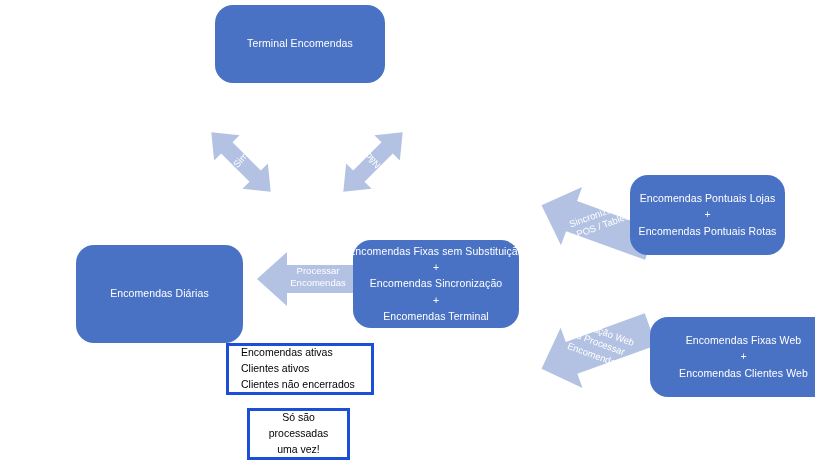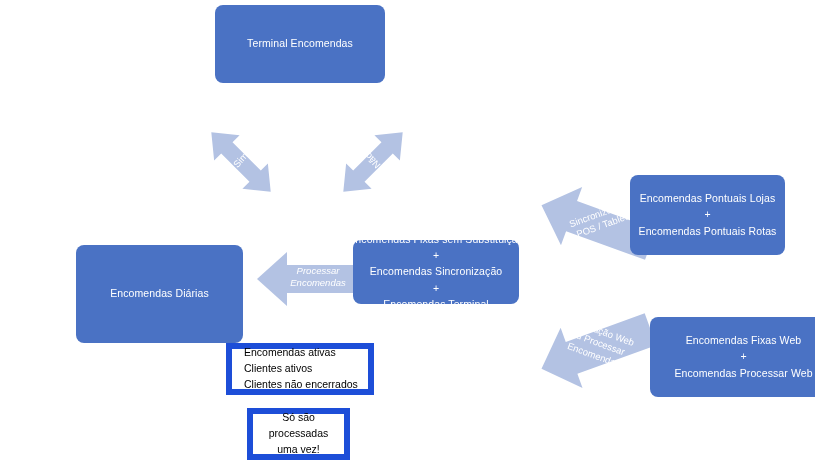--- a/index.html
+++ b/index.html
@@ -14,39 +14,39 @@
     position: relative;
     width: 815px;
     height: 464px;
     background: #ffffff;
     overflow: hidden;
   }
   .node {
     position: absolute;
     box-sizing: border-box;
     background: #4a72c4;
-    border-radius: 8px;
+    border-radius: 18px;
     color: #ffffff;
     display: flex;
     flex-direction: column;
     align-items: center;
     justify-content: center;
     text-align: center;
     font-size: 10.5px;
     line-height: 1.45;
     letter-spacing: 0.1px;
   }
   .node .line { display: block; white-space: nowrap; }
   .node .plus { display: block; margin: 1px 0; }
 
   .note {
     position: absolute;
     box-sizing: border-box;
     background: #ffffff;
-    border: 6px solid #1d4ed8;
+    border: 3px solid #1d4ed8;
     color: #000000;
     font-size: 10.5px;
     line-height: 1.5;
     display: flex;
     flex-direction: column;
     justify-content: center;
   }
   .note.left-align {
     align-items: flex-start;
     padding-left: 12px;
@@ -103,31 +103,31 @@
     </svg>
     <div class="arrow-label" style="left:26px; top:36px; width:40px; transform: rotate(228deg);">
       <span class="line">Não</span>
     </div>
   </div>
 
   <div class="node" style="left:76px; top:245px; width:167px; height:98px;">
     <span class="line">Encomendas Diárias</span>
   </div>
 
-  <div class="arrow-wrap" style="left:257px; top:252px; width:96px; height:54px;font-style:italic;">
+  <div class="arrow-wrap" style="left:257px; top:252px; width:96px; height:54px;">
     <svg width="96" height="54" viewBox="0 0 96 54">
       <polygon points="0,27 30,0 30,13 96,13 96,41 30,41 30,54" fill="#b3c2e3"></polygon>
     </svg>
     <div class="arrow-label" style="left:28px; top:13px; width:66px;">
       <span class="line">Processar</span>
       <span class="line">Encomendas</span>
     </div>
   </div>
 
-  <div class="node" style="left:353px; top:240px; width:166px; height:64px;">
+  <div class="node" style="left:353px; top:240px; width:166px; height:88px;">
     <span class="line">Encomendas Fixas sem Substituição</span>
     <span class="plus">+</span>
     <span class="line">Encomendas Sincronização</span>
     <span class="plus">+</span>
     <span class="line">Encomendas Terminal</span>
   </div>
 
   <div class="arrow-wrap" style="left:538px; top:186px; width:116px; height:78px;">
     <svg width="116" height="78" viewBox="0 0 116 78">
       <g transform="rotate(20 58 39)">
@@ -155,21 +155,21 @@
 
   <div class="node" style="left:630px; top:175px; width:155px; height:80px;">
     <span class="line">Encomendas Pontuais Lojas</span>
     <span class="plus">+</span>
     <span class="line">Encomendas Pontuais Rotas</span>
   </div>
 
   <div class="node" style="left:650px; top:317px; width:187px; height:80px;">
     <span class="line">Encomendas Fixas Web</span>
     <span class="plus">+</span>
-    <span class="line">Encomendas Processar Web</span>
+    <span class="line">Encomendas Clientes Web</span>
   </div>
 
   <div class="note left-align" style="left:226px; top:343px; width:148px; height:52px;">
     <span class="line">Encomendas ativas</span>
     <span class="line">Clientes ativos</span>
     <span class="line">Clientes não encerrados</span>
   </div>
 
   <div class="note center-align" style="left:247px; top:408px; width:103px; height:52px;">
     <span class="line">Só são</span>

